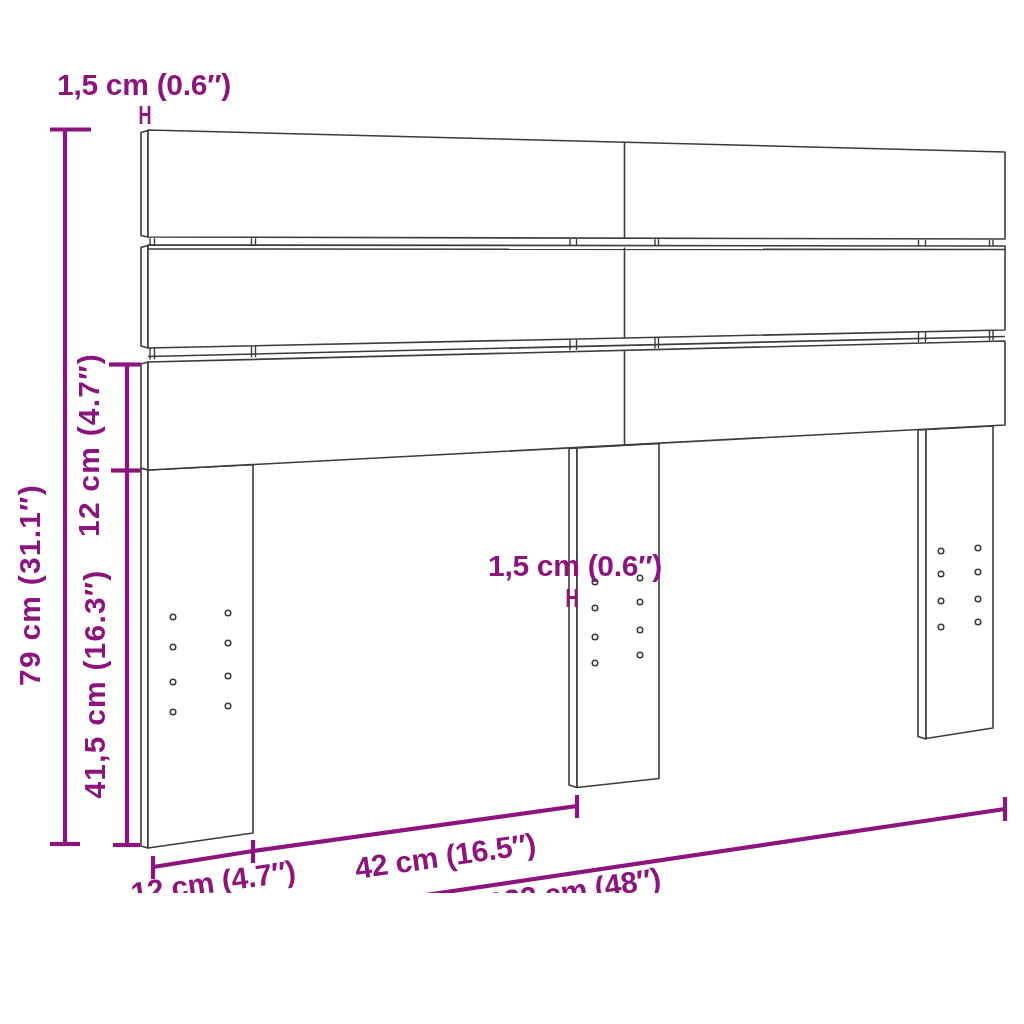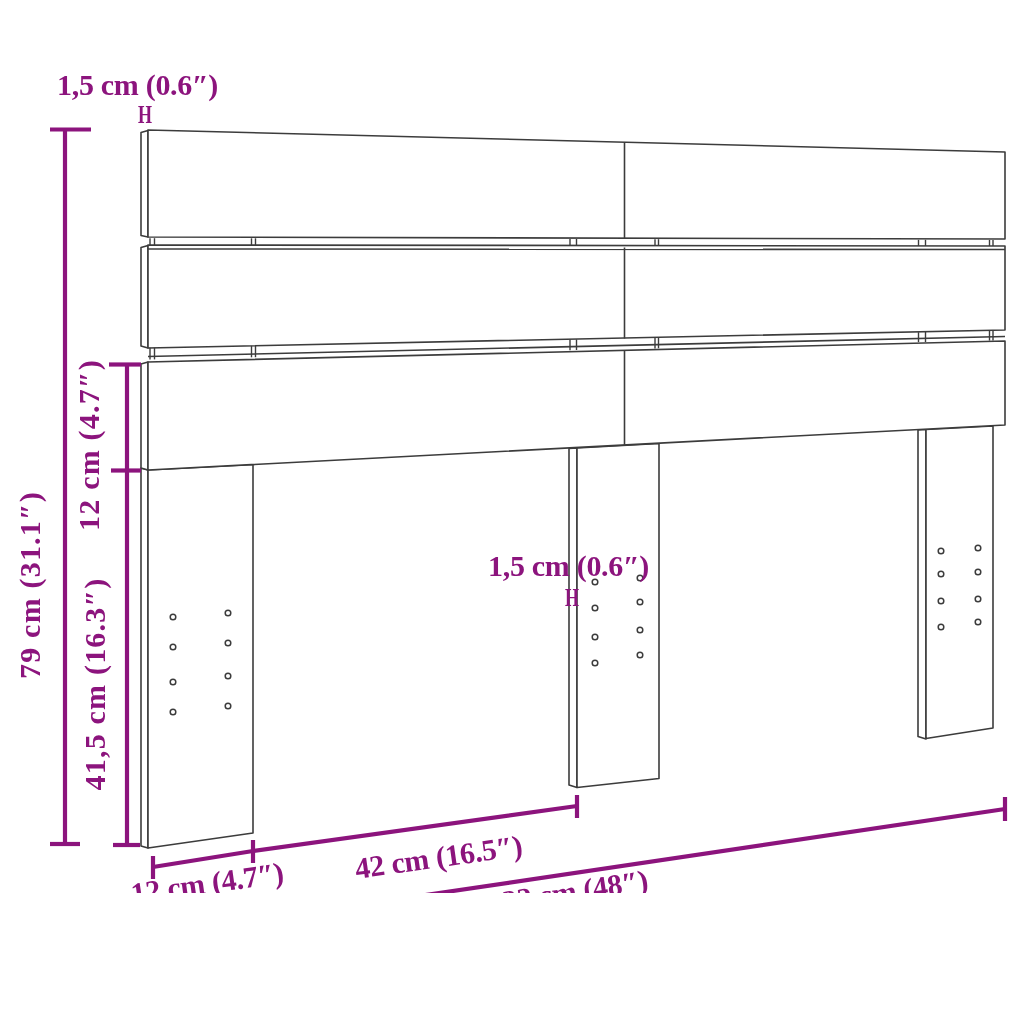--- a/index.html
+++ b/index.html
@@ -1,21 +1,21 @@
 <!DOCTYPE html>
 <html><head>
 <meta charset="utf-8">
 <style>
   html,body{margin:0;padding:0;background:#fff;}
   .canvas{
     position:relative;
     width:1024px;height:893px;
     background:#ffffff;
     overflow:hidden;
-    font-family:Liberation Serif, serif;
+    font-family:Liberation Sans, sans-serif;
   }
   .canvas svg{position:absolute;left:0;top:0;}
   .lbl{
     position:absolute;
     color:#8c147d;
     font-weight:bold;
     font-size:30px;
     line-height:33px;
     letter-spacing:-0.3px;
     white-space:nowrap;

